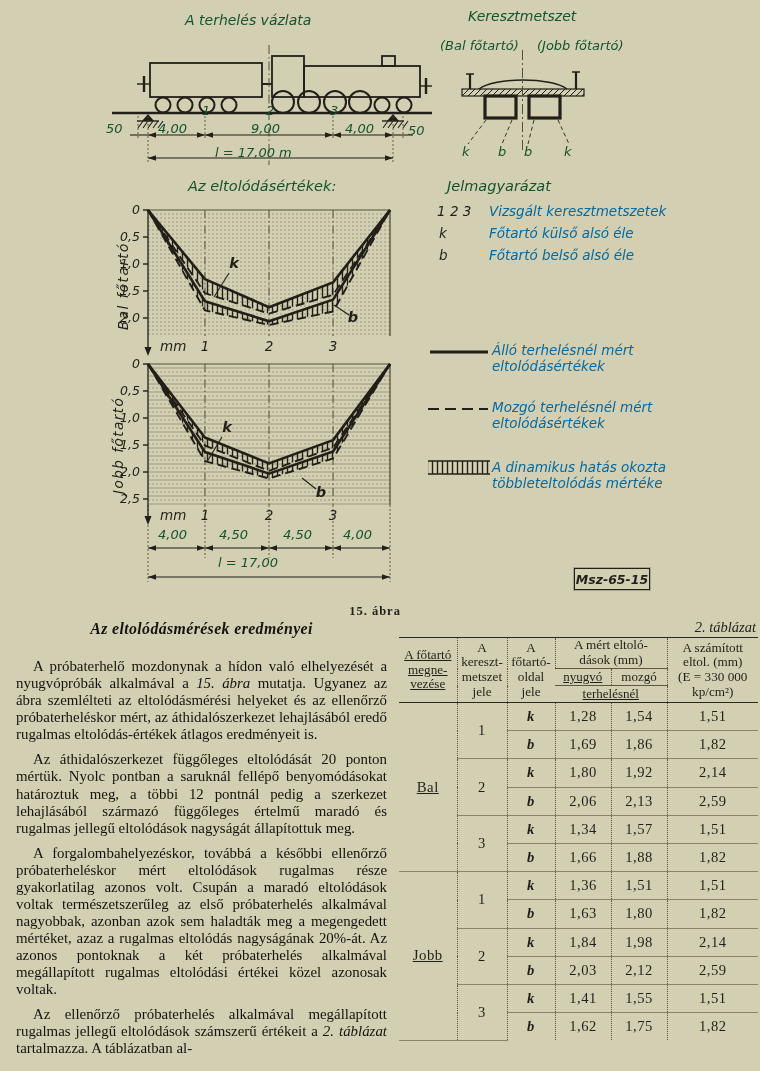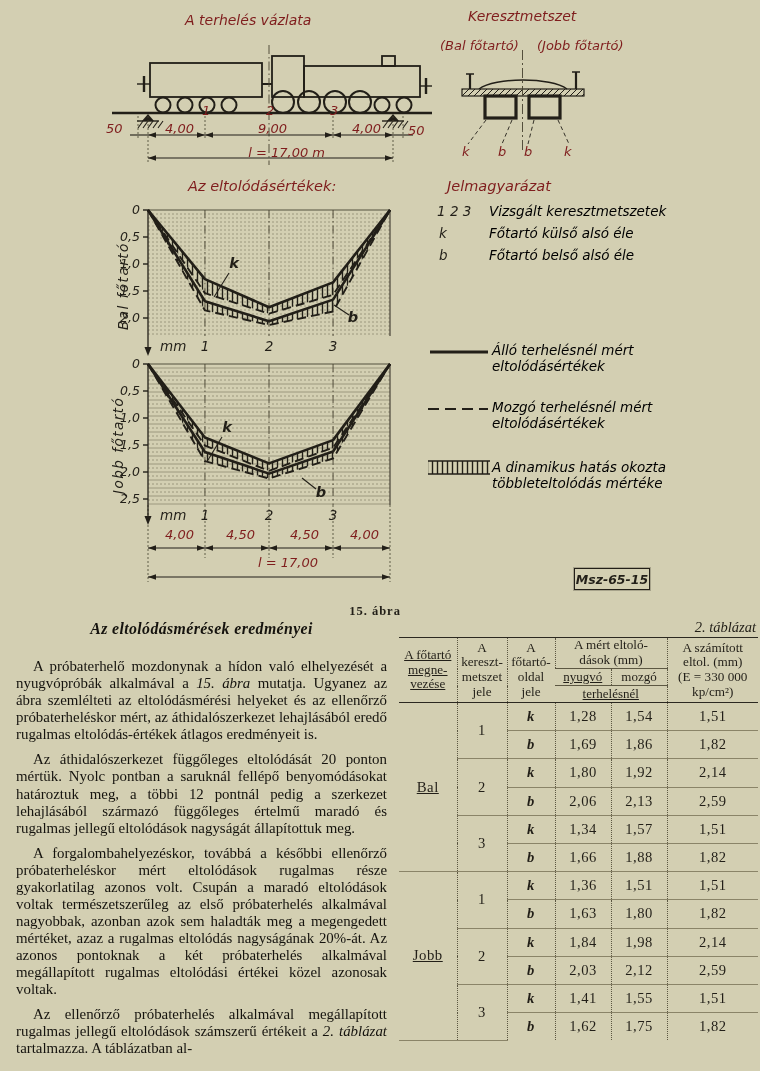--- a/index.html
+++ b/index.html
@@ -1,24 +1,24 @@
 <!DOCTYPE html>
 <html><head>
 <meta charset="utf-8">
 <style>
   html,body{margin:0;padding:0;background:#b8b49a;}
   .page{position:relative;width:760px;height:1071px;background:#d3cfb2;overflow:hidden;
         font-family:"Liberation Serif",serif;color:#221f18;}
   svg{position:absolute;left:0;top:0;}
-  .fl{position:absolute;font:italic 13px "DejaVu Sans",sans-serif;color:#7f1d1d;white-space:nowrap;}
-  .fl.c{text-align:right;}
+  .fl{position:absolute;font:italic 13px "DejaVu Sans",sans-serif;color:#14532d;white-space:nowrap;}
+  .fl.c{text-align:left;}
   .fs14{font-size:14px;}
   .vlabel{position:absolute;writing-mode:vertical-rl;transform:rotate(180deg);
           font:italic 13.5px "DejaVu Sans",sans-serif;letter-spacing:1.5px;color:#221f18;text-align:center;}
-  .llegend{position:absolute;font:italic 13.5px "DejaVu Sans",sans-serif;line-height:1.2;white-space:normal;color:#000000;}
+  .llegend{position:absolute;font:italic 13.5px "DejaVu Sans",sans-serif;line-height:1.2;white-space:normal;color:#0369a1;}
   .lsym{position:absolute;font:italic 13.5px "DejaVu Sans",sans-serif;color:#221f18;}
   .stamp{position:absolute;left:574px;top:568px;width:74px;height:20px;border:1.5px solid #221f18;
          box-shadow:0 0 0 1px rgba(34,31,24,.25);display:flex;align-items:center;justify-content:center;
          font:bold italic 12.5px "DejaVu Sans",sans-serif;}
   .figcap{position:absolute;left:330px;top:604px;width:90px;text-align:center;
           font:bold 12.5px "Liberation Serif",serif;letter-spacing:1px;}
   #article{position:absolute;left:8px;top:620px;width:387px;font-size:14.9px;line-height:1.145;
            text-align:justify;color:#15130e;}
   #article .h{text-align:center;font-style:italic;font-weight:bold;font-size:15.8px;margin:0 0 20px 0;text-indent:0;
               letter-spacing:.4px;}

